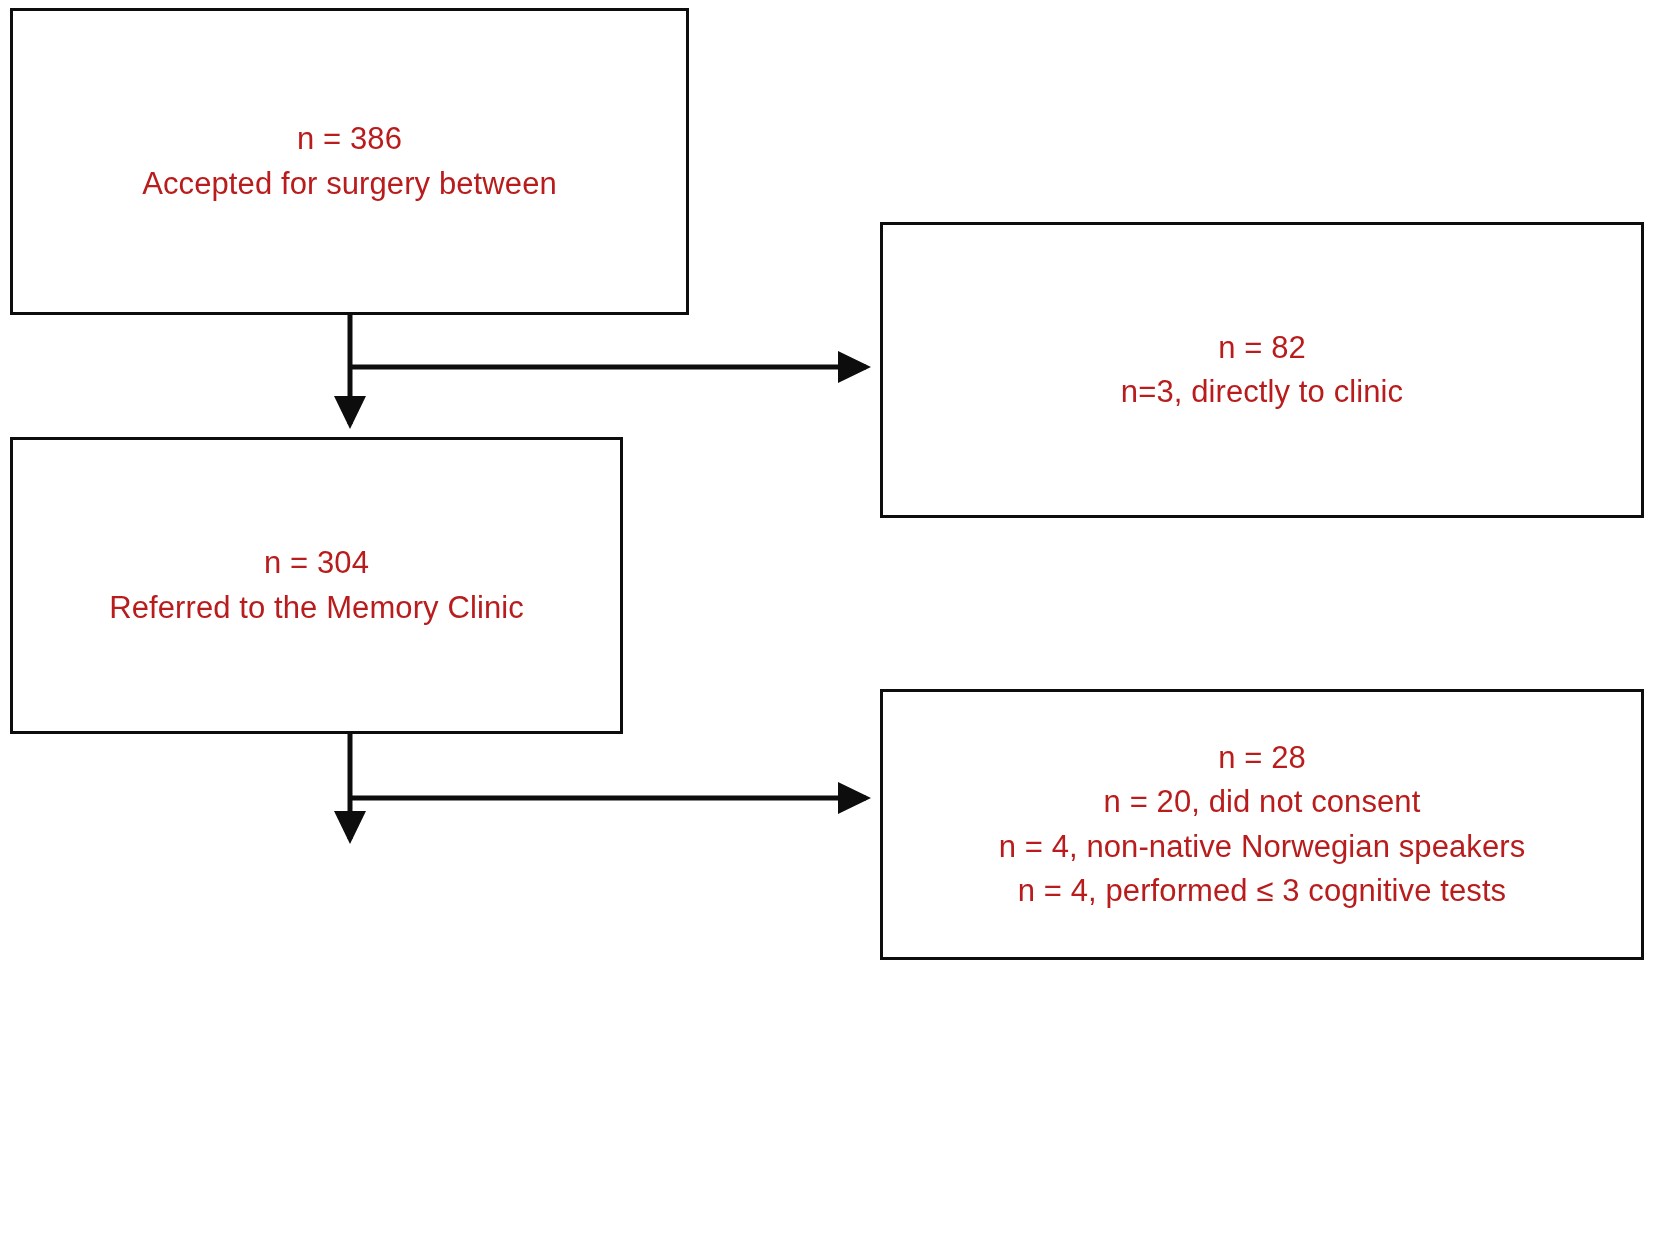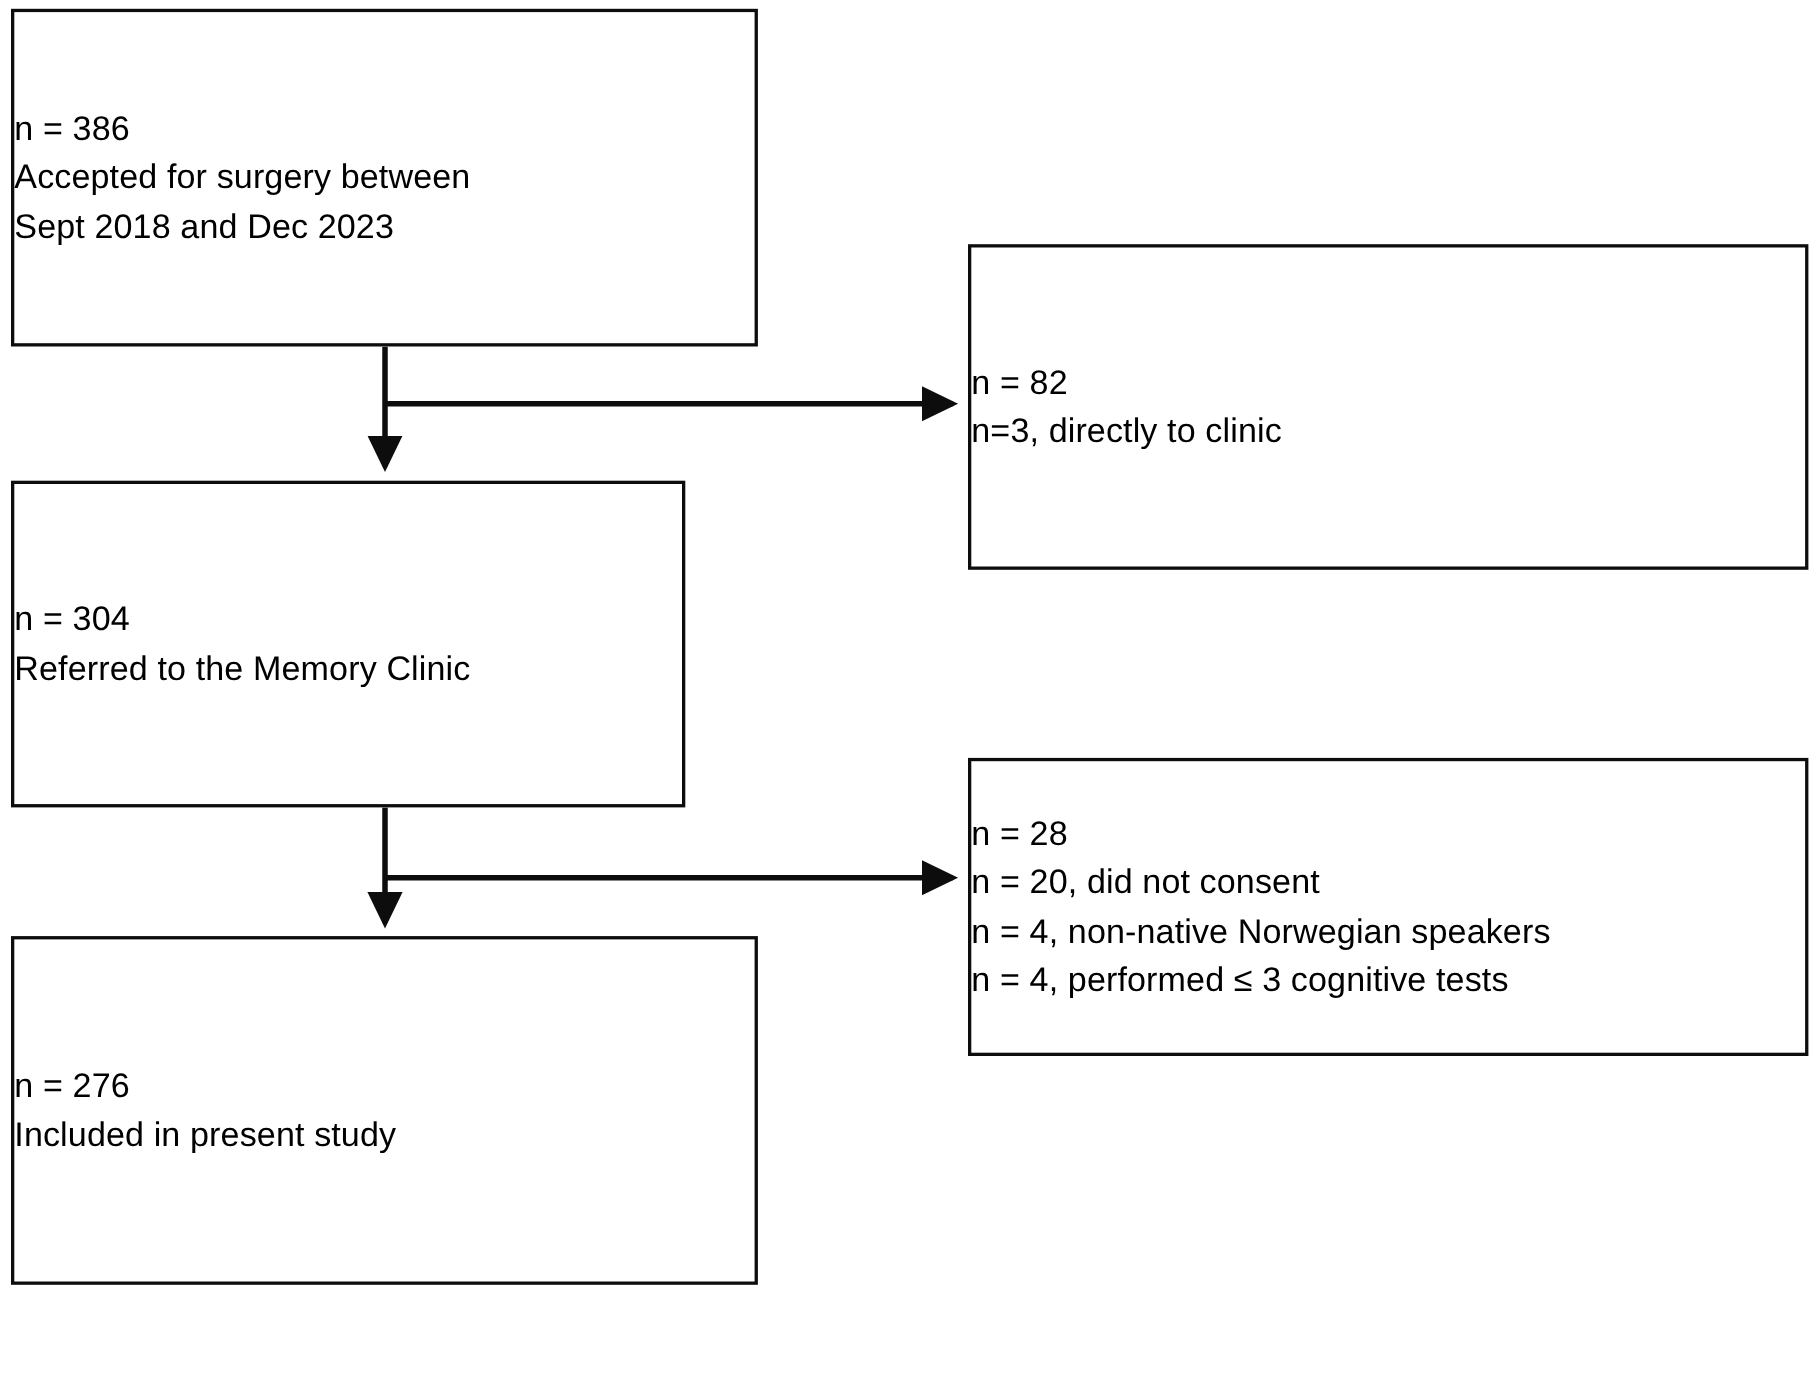--- a/index.html
+++ b/index.html
@@ -25,24 +25,24 @@
     width: 1654px;
     height: 1248px;
   }
   .node-box {
     position: absolute;
     box-sizing: border-box;
     border: 3px solid #0d0d0d;
     background: #ffffff;
     display: flex;
     flex-direction: column;
-    align-items: flex-start;
+    align-items: center;
     justify-content: center;
     text-align: center;
-    color: #000000;
+    color: #b91c1c;
     z-index: 2;
   }
   .node-text {
     font-size: 31px;
     line-height: 1.42;
     letter-spacing: 0.1px;
     white-space: nowrap;
   }
   
   #box-accepted   { left: 10px;  top: 8px;    width: 679px;  height: 307px; }
@@ -76,38 +76,33 @@
     </g>
 
     <g>
       <line x1="350" y1="798" x2="866" y2="798" stroke="#0d0d0d" stroke-width="5" marker-end="url(#arrowhead)"></line>
     </g>
   </svg>
 
   <div class="node-box" id="box-accepted">
     <div class="node-text">n = 386</div>
     <div class="node-text">Accepted for surgery between</div>
-    <div class="node-text">Sept 2018 and Dec 2023</div>
   </div>
 
   <div class="node-box" id="box-excluded-1">
     <div class="node-text">n = 82</div>
     <div class="node-text">n=3, directly to clinic</div>
   </div>
 
   <div class="node-box" id="box-referred">
     <div class="node-text">n = 304</div>
     <div class="node-text">Referred to the Memory Clinic</div>
   </div>
 
   <div class="node-box" id="box-excluded-2">
     <div class="node-text">n = 28</div>
     <div class="node-text">n = 20, did not consent</div>
     <div class="node-text">n = 4, non-native Norwegian speakers</div>
     <div class="node-text">n = 4, performed ≤ 3 cognitive tests</div>
   </div>
 
-  <div class="node-box" id="box-included">
-    <div class="node-text">n = 276</div>
-    <div class="node-text">Included in present study</div>
-  </div>
 
 </div>
 
 </body></html>

